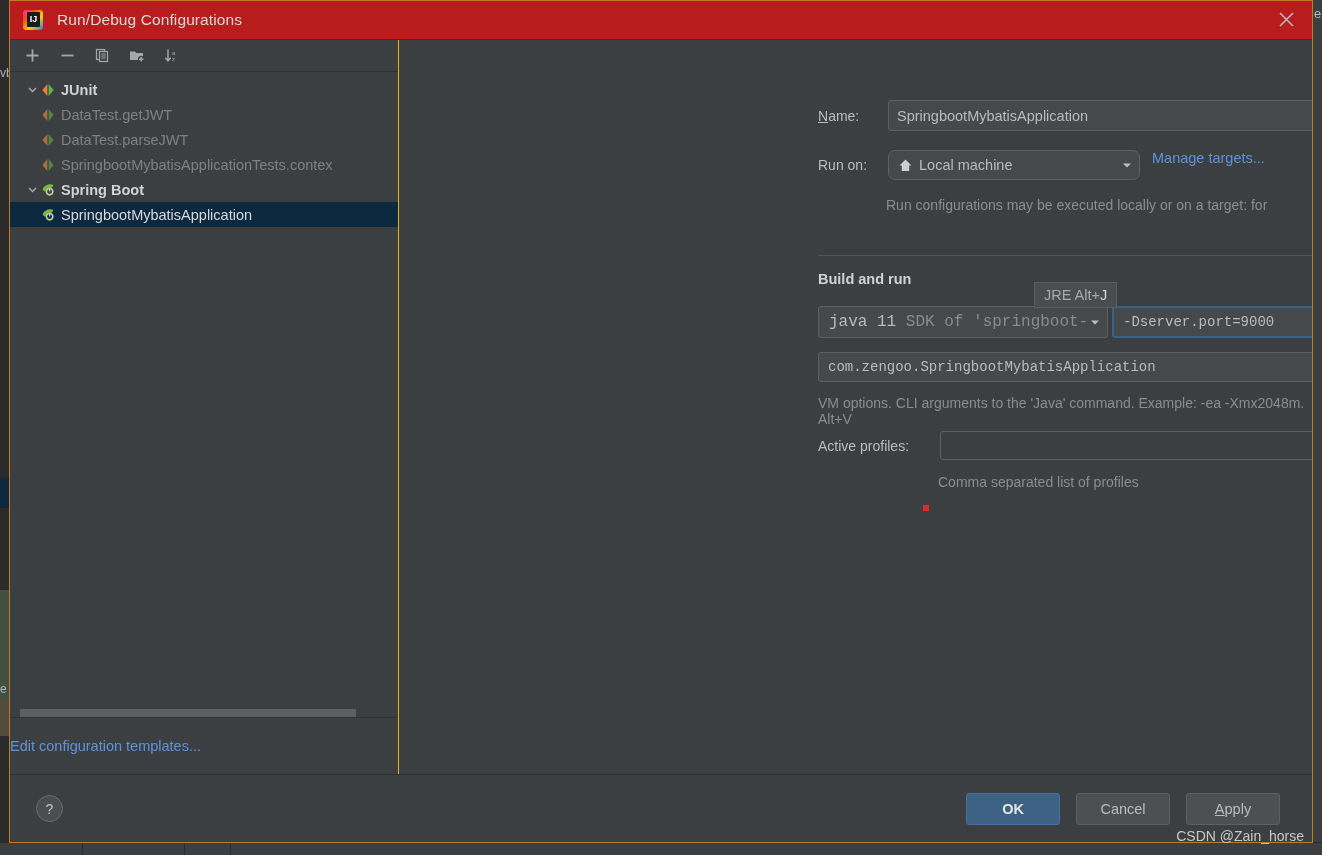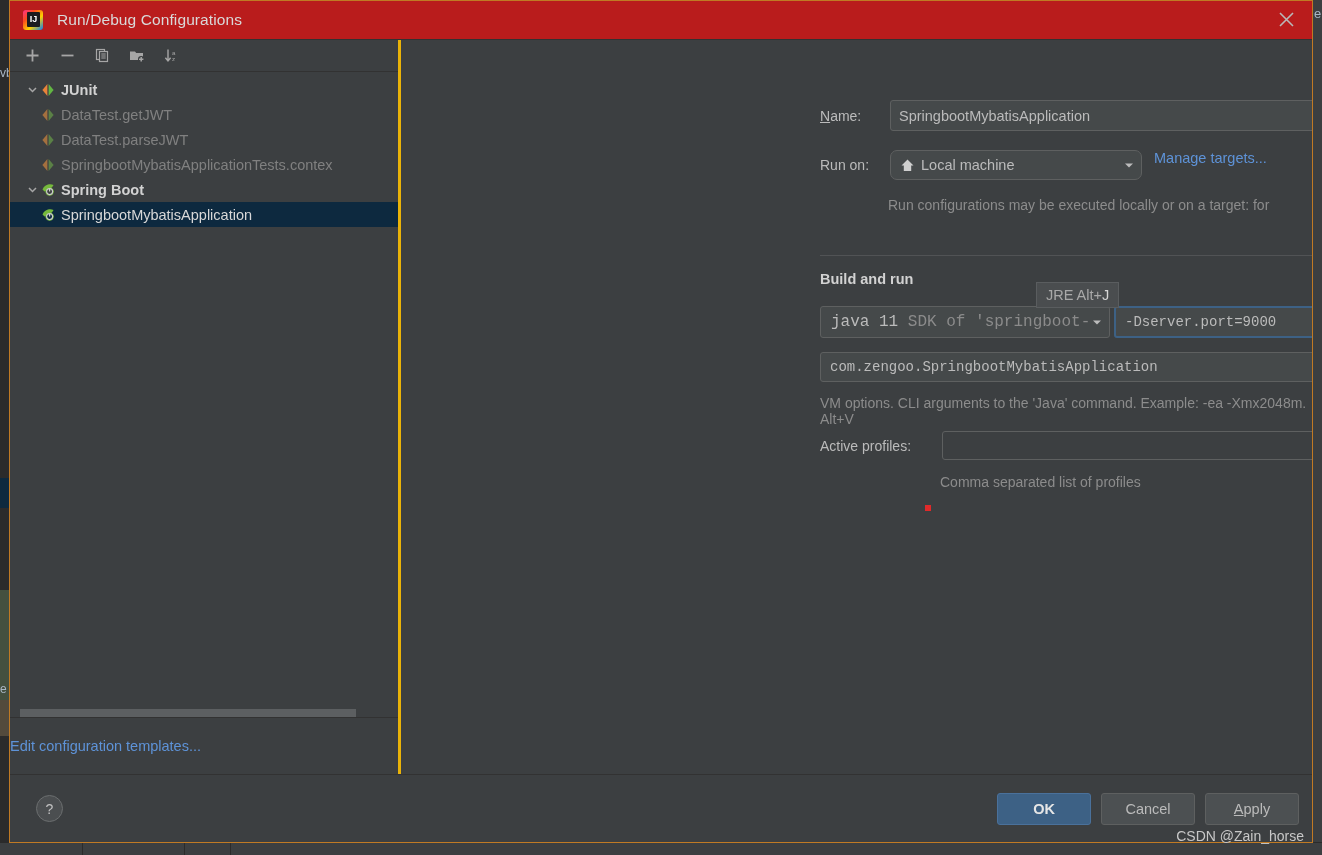--- a/index.html
+++ b/index.html
@@ -156,21 +156,21 @@
     border-top: 1px solid #323232;
   }
 
   
   #left-pane {
     width: 388px;
     min-width: 388px;
     background: #3c3f41;
     display: flex;
     flex-direction: column;
-    border-right: 3px solid #eab308;
+    border-right: 1px solid #eab308;
     position: relative;
     justify-content: flex-end;
   }
   #tree-toolbar {
     height: 31px;
     min-height: 31px;
     display: flex;
     align-items: center;
     padding-left: 13px;
     gap: 17px;
@@ -494,23 +494,23 @@
     background: #4b4e50;
     color: #c2c2c2;
     font-size: 14px;
     display: flex;
     align-items: center;
     justify-content: center;
     cursor: pointer;
   }
   #btn-group {
     position: absolute;
-    right: 13px;
-    display: flex;
-    gap: 10px;
+    right: 32px;
+    display: flex;
+    gap: 16px;
   }
   .dlg-btn {
     height: 32px;
     min-width: 94px;
     box-sizing: border-box;
     border-radius: 3px;
     font-family: "Liberation Sans", sans-serif;
     font-size: 14.5px;
     display: flex;
     align-items: center;

